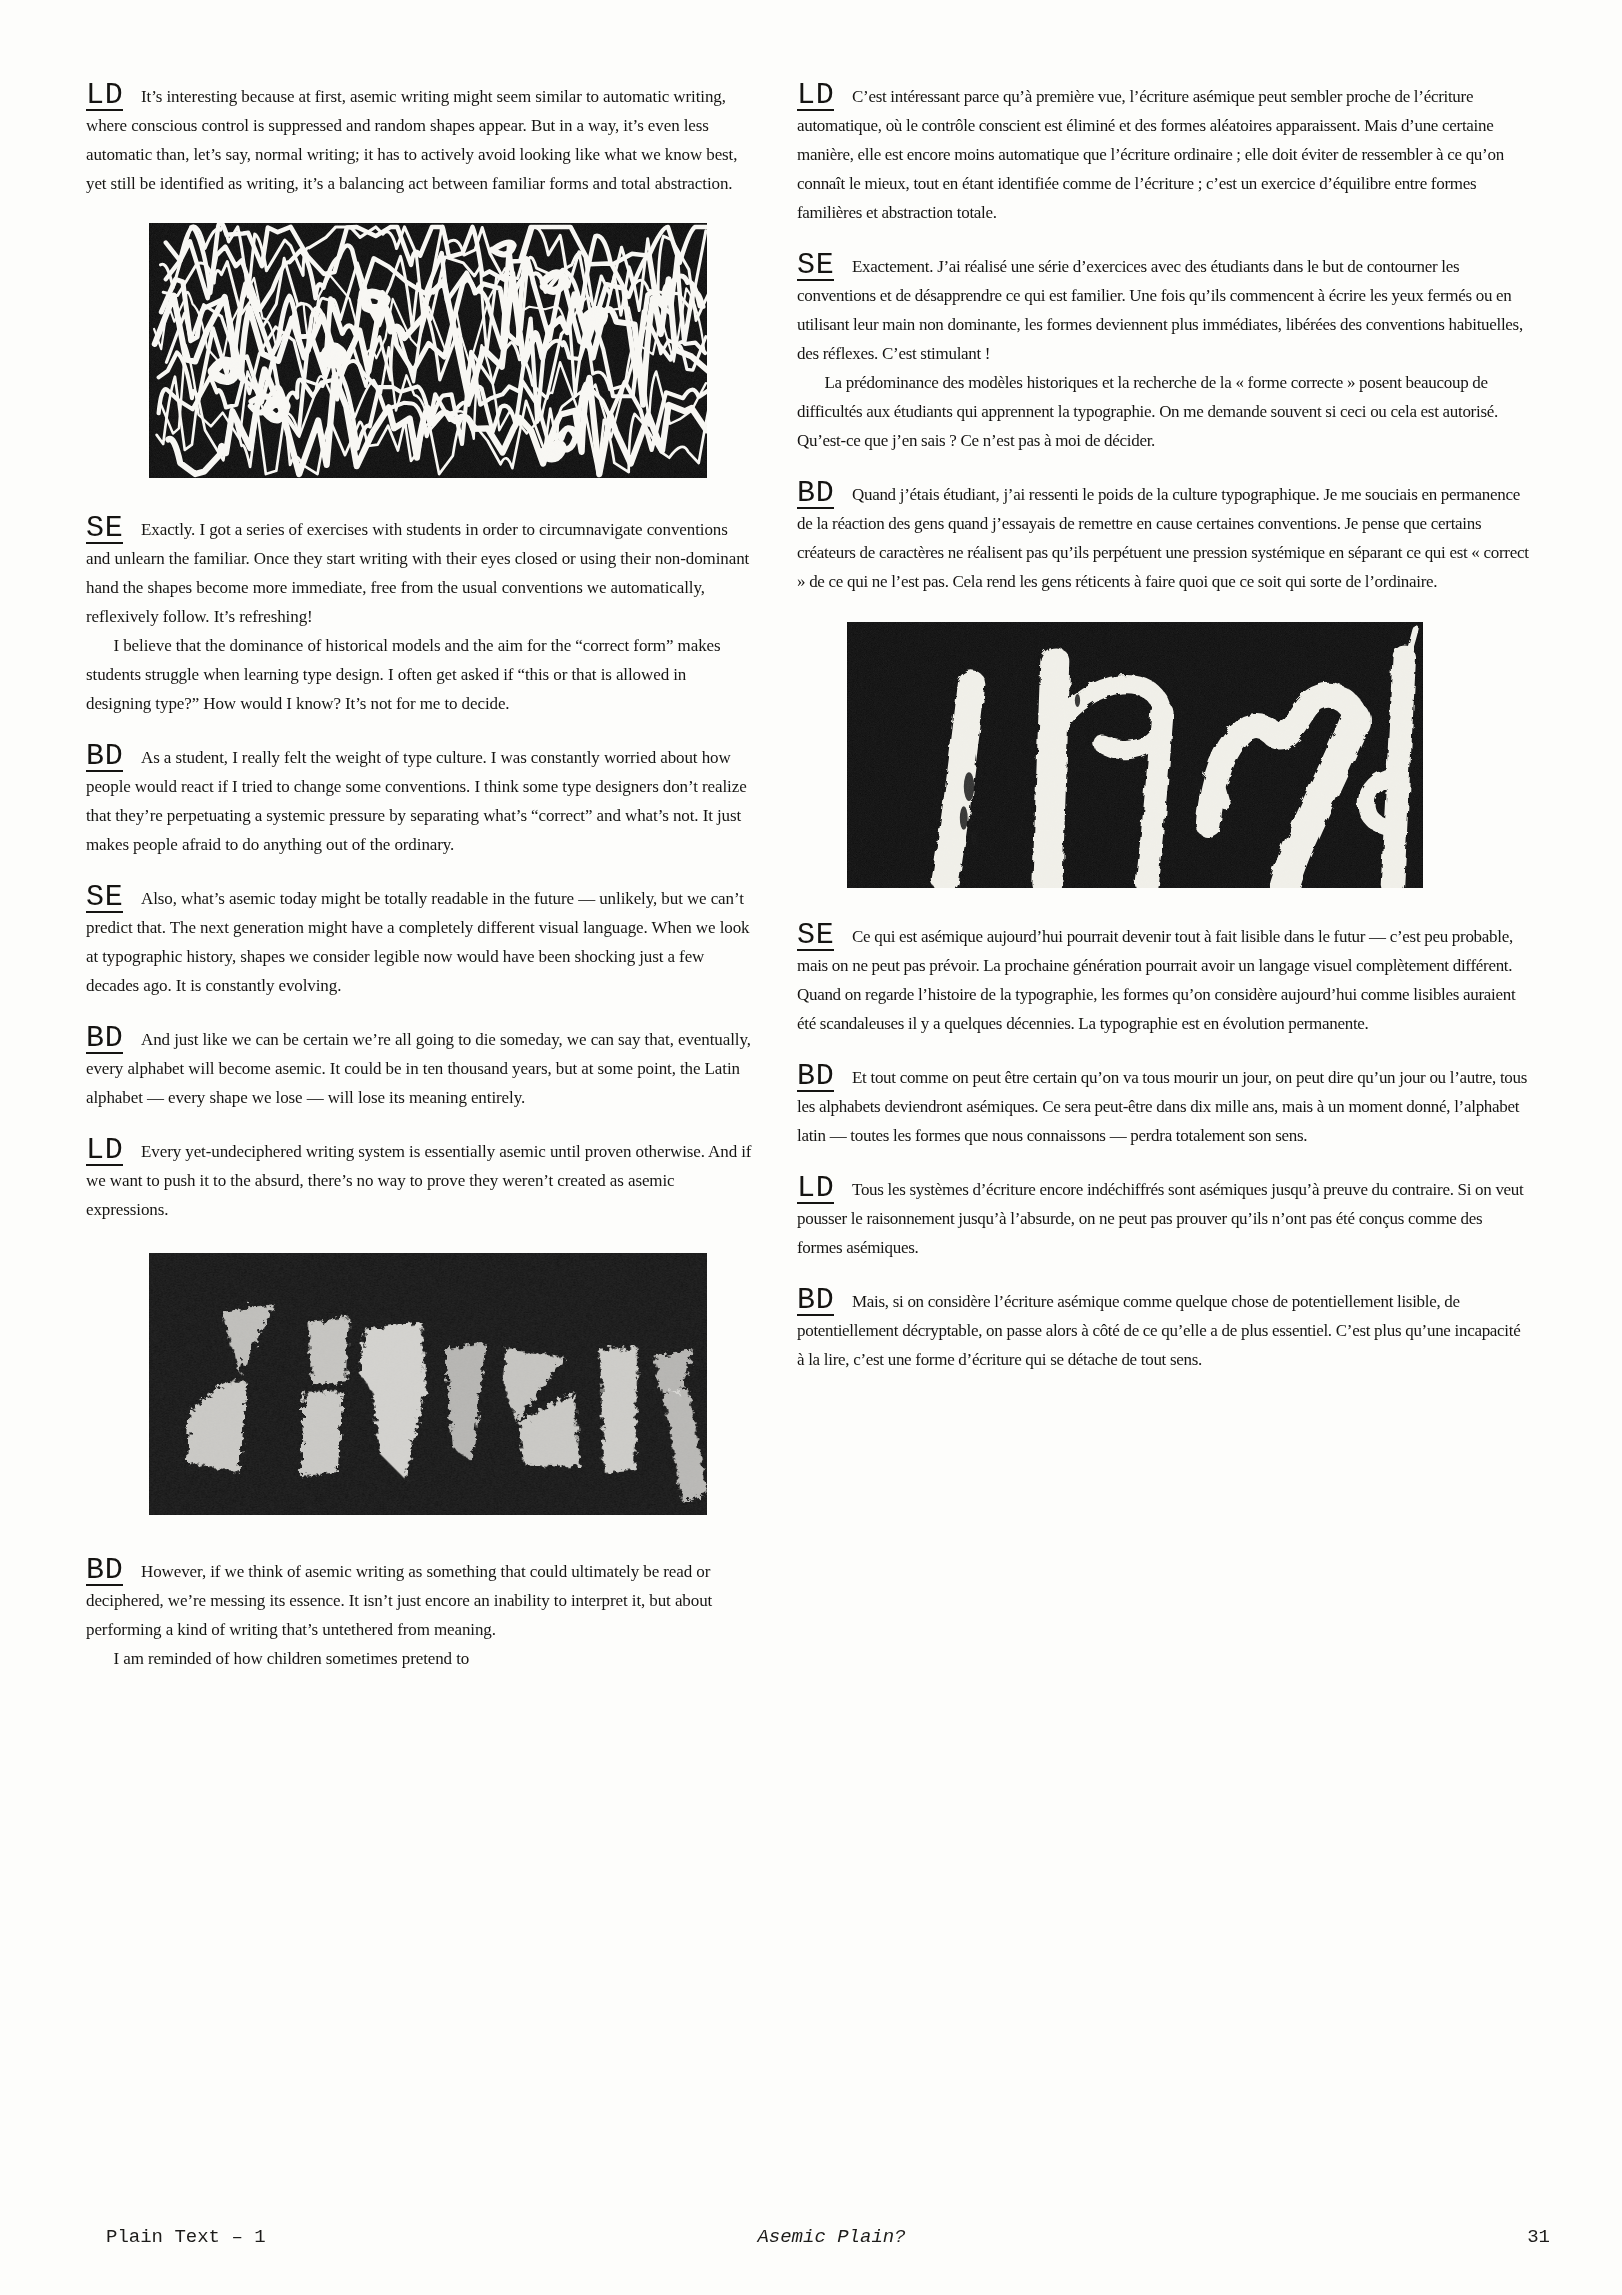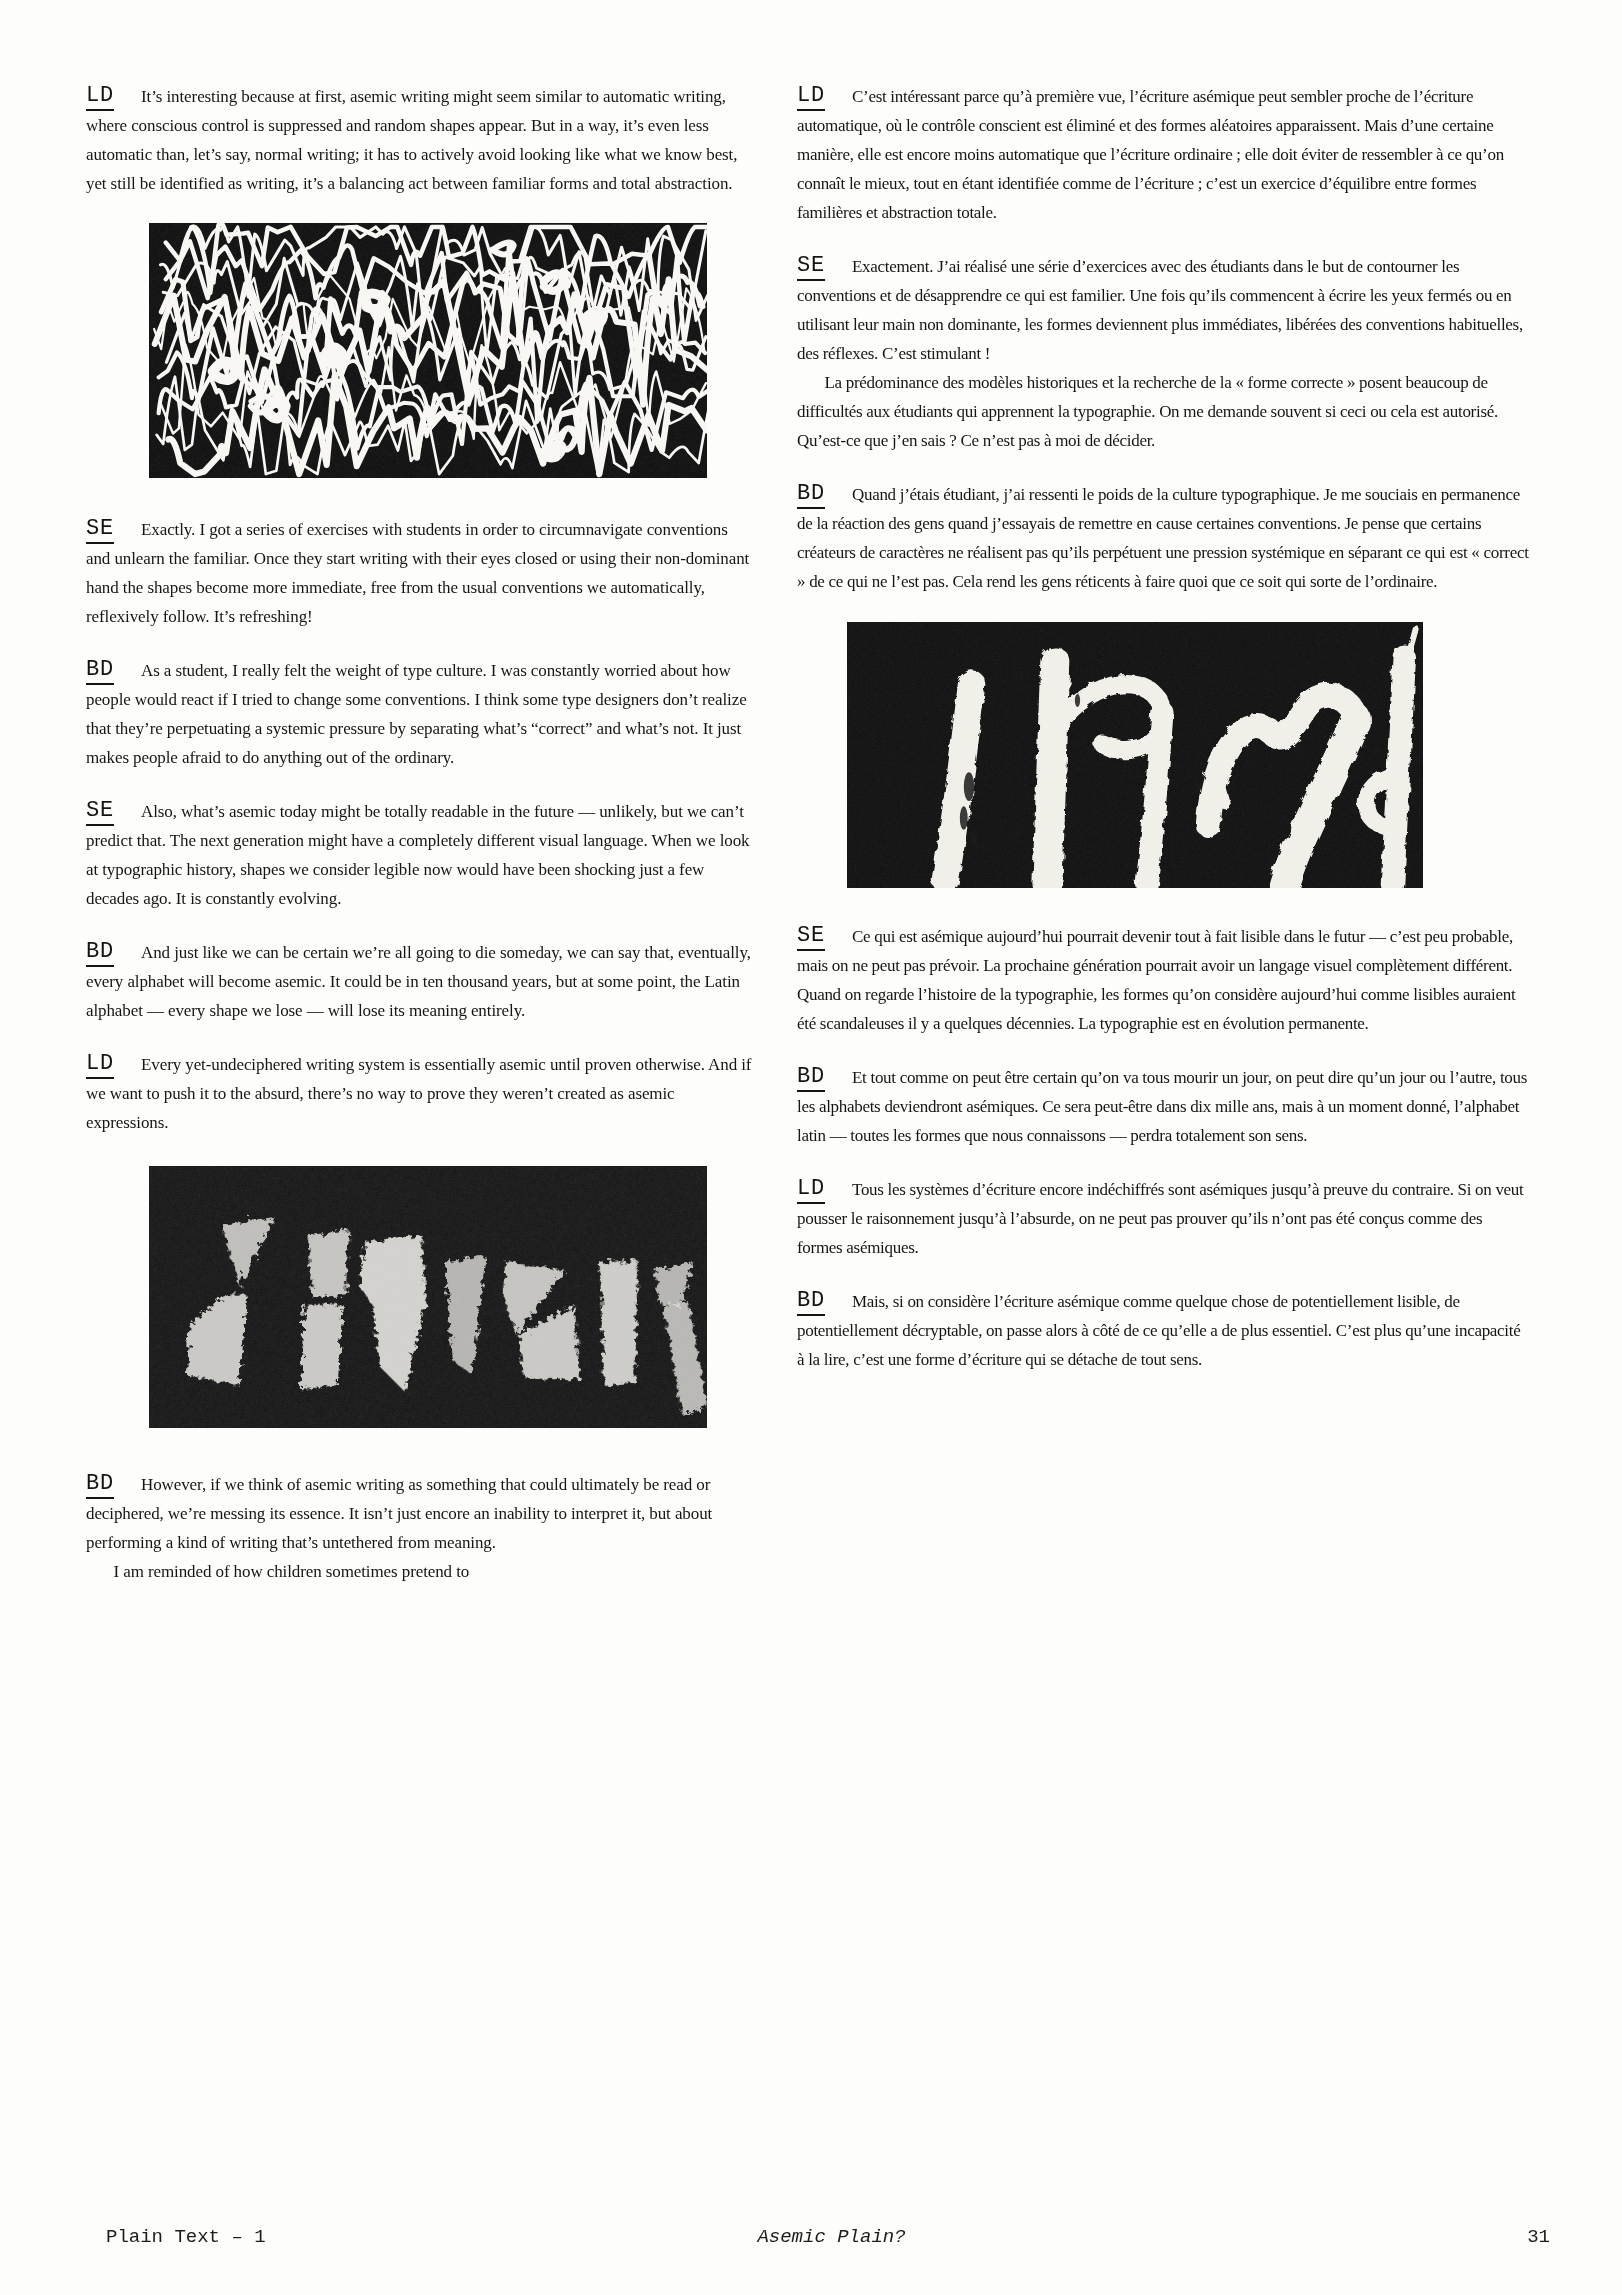--- a/index.html
+++ b/index.html
@@ -23,21 +23,21 @@
   p.body { margin: 0; font-size: 17px; line-height: 29px; color: #161513; }
   #col-en p.body { font-family: "Liberation Serif", "DejaVu Serif", serif; letter-spacing: -0.1px; }
   #col-fr p.body { font-family: Liberation Serif, serif; letter-spacing: -0.3px; }
 
   p.lead { text-indent: 55px; }
   p.cont { text-indent: 27.5px; }
 
   .speaker {
     position: absolute; left: 0; top: 1.3px;
     font-family: "Liberation Mono", "DejaVu Sans Mono", monospace;
-    font-size: 22px; line-height: 25px; letter-spacing: 0.7px;
+    font-size: 30px; line-height: 25px; letter-spacing: 0.7px;
     border-bottom: 2.6px solid #151412; padding-bottom: 0.7px;
     color: #151412;
   }
 
   figure.artwork { padding: 0; background: #000; line-height: 0; }
   figure.art1 { margin: 6.5px 0 37px 63px; width: 558px; height: 255px; }
   figure.art2 { margin: 26px 0 34px 50px; width: 576px; height: 266px; }
   figure.art3 { margin: 29px 0 42px 63px; width: 558px; height: 262px; }
   svg { display: block; }
 
@@ -94,20 +94,21 @@
           <path d="M182,282 q17,-23 26,-2 q-8,32 -28,9" stroke="#f7f6f2" stroke-width="16.0" fill="none" stroke-linecap="round" stroke-linejoin="round"></path>
           <path d="M97,227 q20,-28 35,-3 q-5,26 -32,9" stroke="#f7f6f2" stroke-width="16.1" fill="none" stroke-linecap="round" stroke-linejoin="round"></path>
           <path d="M156,273 q23,-14 28,-3 q-10,34 -29,10" stroke="#f7f6f2" stroke-width="9.2" fill="none" stroke-linecap="round" stroke-linejoin="round"></path>
           <rect id="scribble-grain" width="852" height="390" filter="url(#grainA)" opacity="0.10"></rect>
       </svg>
     </figure>
 
     <div class="block">
       <span class="speaker">SE</span>
       <p class="body lead">Exactly. I got a series of exercises with students in order to circumnavigate conventions and unlearn the familiar. Once they start writing with their eyes closed or using their non-dominant hand the shapes become more immediate, free from the usual conventions we automatically, reflexively follow. It’s refreshing!</p>
+      <p class="body cont">I believe that the dominance of historical models and the aim for the “correct form” makes students struggle when learning type design. I often get asked if “this or that is allowed in designing type?” How would I know? It’s not for me to decide.</p>
     </div>
 
     <div class="block">
       <span class="speaker">BD</span>
       <p class="body lead">As a student, I really felt the weight of type culture. I was constantly worried about how people would react if I tried to change some conventions. I think some type designers don’t realize that they’re perpetuating a systemic pressure by separating what’s “correct” and what’s not. It just makes people afraid to do anything out of the ordinary.</p>
     </div>
 
     <div class="block">
       <span class="speaker">SE</span>
       <p class="body lead">Also, what’s asemic today might be totally readable in the future — unlikely, but we can’t predict that. The next generation might have a completely different visual language. When we look at typographic history, shapes we consider legible now would have been shocking just a few decades ago. It is constantly evolving.</p>

